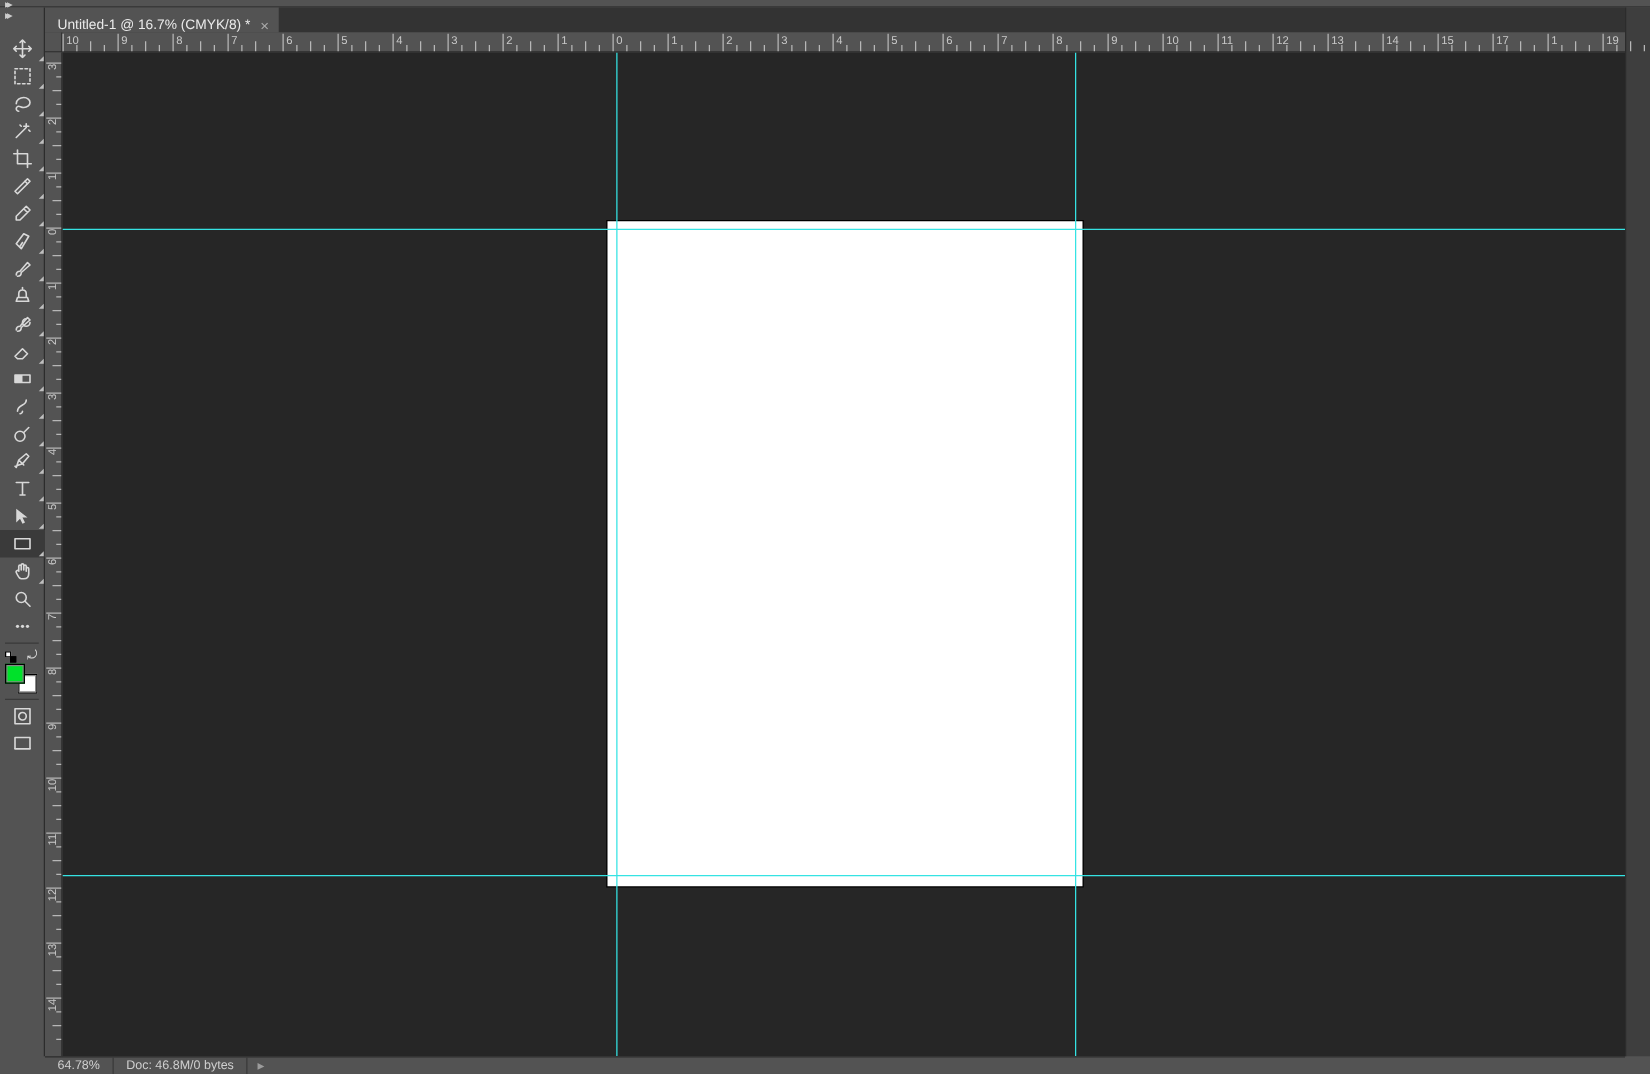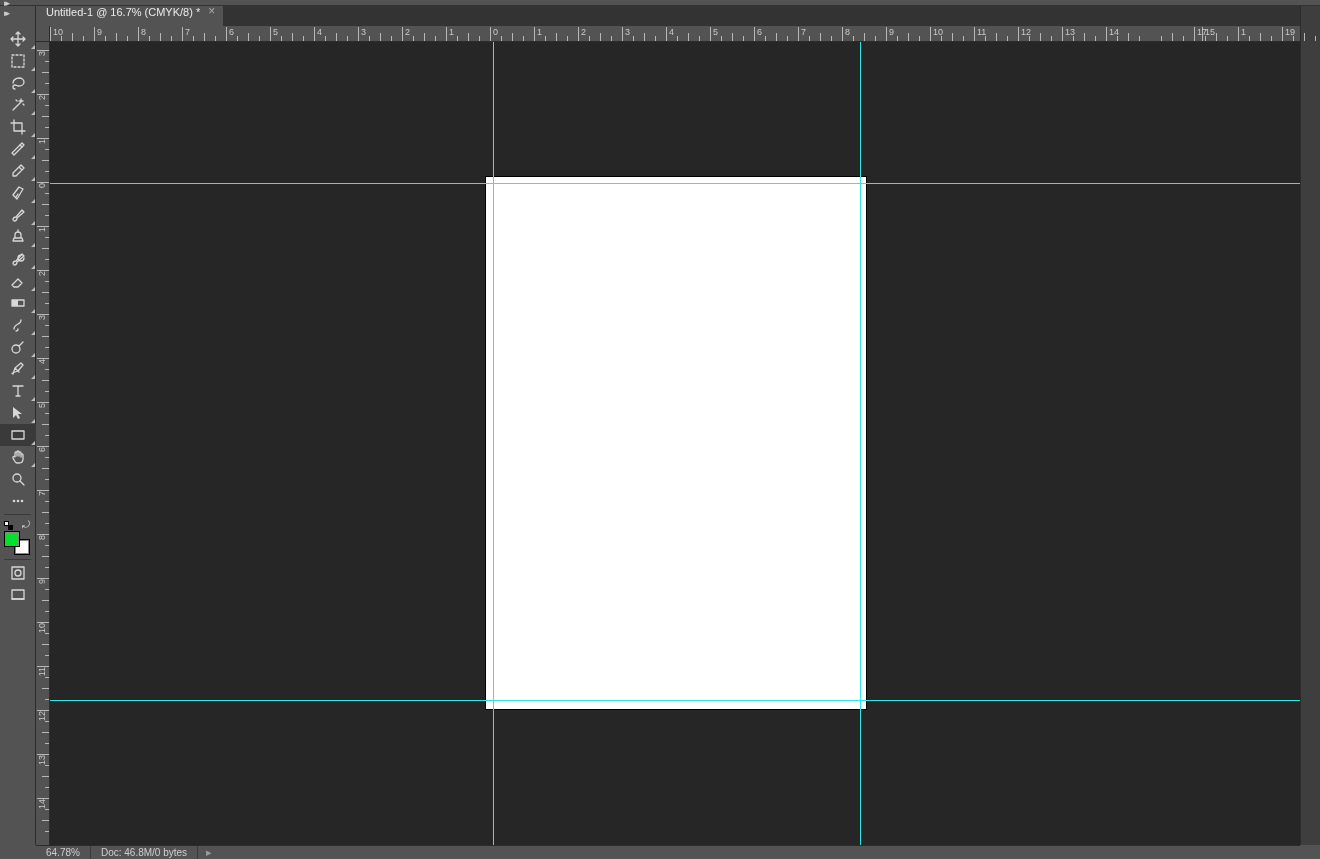--- a/index.html
+++ b/index.html
@@ -4,21 +4,21 @@
 <style>
 html,body{margin:0;padding:0;width:1320px;height:859px;background:#535353;font-family:Tahoma,Arial,sans-serif;font-size:11px;color:#d8d8d8;overflow:hidden;user-select:none}
 *{box-sizing:border-box}
 
 
 #menubar{position:absolute;left:0;right:0;top:0;height:6px;background:#535353;border-bottom:1px solid #333}
 #menubar .chev{position:absolute;left:4px;top:-2px;color:#ccc;font-size:9px;letter-spacing:-3px}
 
 
 #tabstrip{position:absolute;left:36px;right:20px;top:6px;height:20px;background:#333}
-.tab{display:inline-flex;align-items:flex-start;height:20px;padding:0 8px 0 10px;background:#535353;color:#eaeaea;font-size:11px;position:relative}
+.tab{display:inline-flex;align-items:flex-end;height:20px;padding:0 8px 0 10px;background:#535353;color:#eaeaea;font-size:11px;position:relative}
 .tab .close{margin-left:8px;color:#aaa;font-size:12px;line-height:10px;cursor:pointer}
 
 
 #tools{position:absolute;left:0;top:6px;bottom:14px;width:36px;background:#535353;border-right:1px solid #2c2c2c}
 #tools .tool{width:36px;height:22px;display:flex;align-items:center;justify-content:center;position:relative;cursor:pointer}
 #tools .tool.sel{background:#3a3a3a}
 #tools .tool .tri{position:absolute;right:1px;bottom:1px;width:0;height:0;border-left:4px solid transparent;border-bottom:4px solid #c0c0c0}
 #tools .sep{height:1px;background:#3a3a3a;margin:2px 4px}
 #tools svg{width:16px;height:16px}
 #tools .hdr{height:22px}
@@ -384,21 +384,21 @@
     </div>
     <div class="rtick-h" style="left: 1023px; height: 5px;"></div>
     <div class="rtick-h" style="left: 1034px; height: 8px;"></div>
     <div class="rtick-h" style="left: 1045px; height: 5px;"></div>
     <div class="rtick-h" style="left: 1056px; height: 14px;">
       <span class="lbl">14</span>
     </div>
     <div class="rtick-h" style="left: 1067px; height: 5px;"></div>
     <div class="rtick-h" style="left: 1078px; height: 8px;"></div>
     <div class="rtick-h" style="left: 1089px; height: 5px;"></div>
-    <div class="rtick-h" style="left: 1152px; height: 14px;">
+    <div class="rtick-h" style="left: 1100px; height: 14px;">
       <span class="lbl">15</span>
     </div>
     <div class="rtick-h" style="left: 1111px; height: 5px;"></div>
     <div class="rtick-h" style="left: 1122px; height: 8px;"></div>
     <div class="rtick-h" style="left: 1133px; height: 5px;"></div>
     <div class="rtick-h" style="left: 1144px; height: 14px;">
       <span class="lbl">17</span>
     </div>
     <div class="rtick-h" style="left: 1155px; height: 5px;"></div>
     <div class="rtick-h" style="left: 1166px; height: 8px;"></div>

